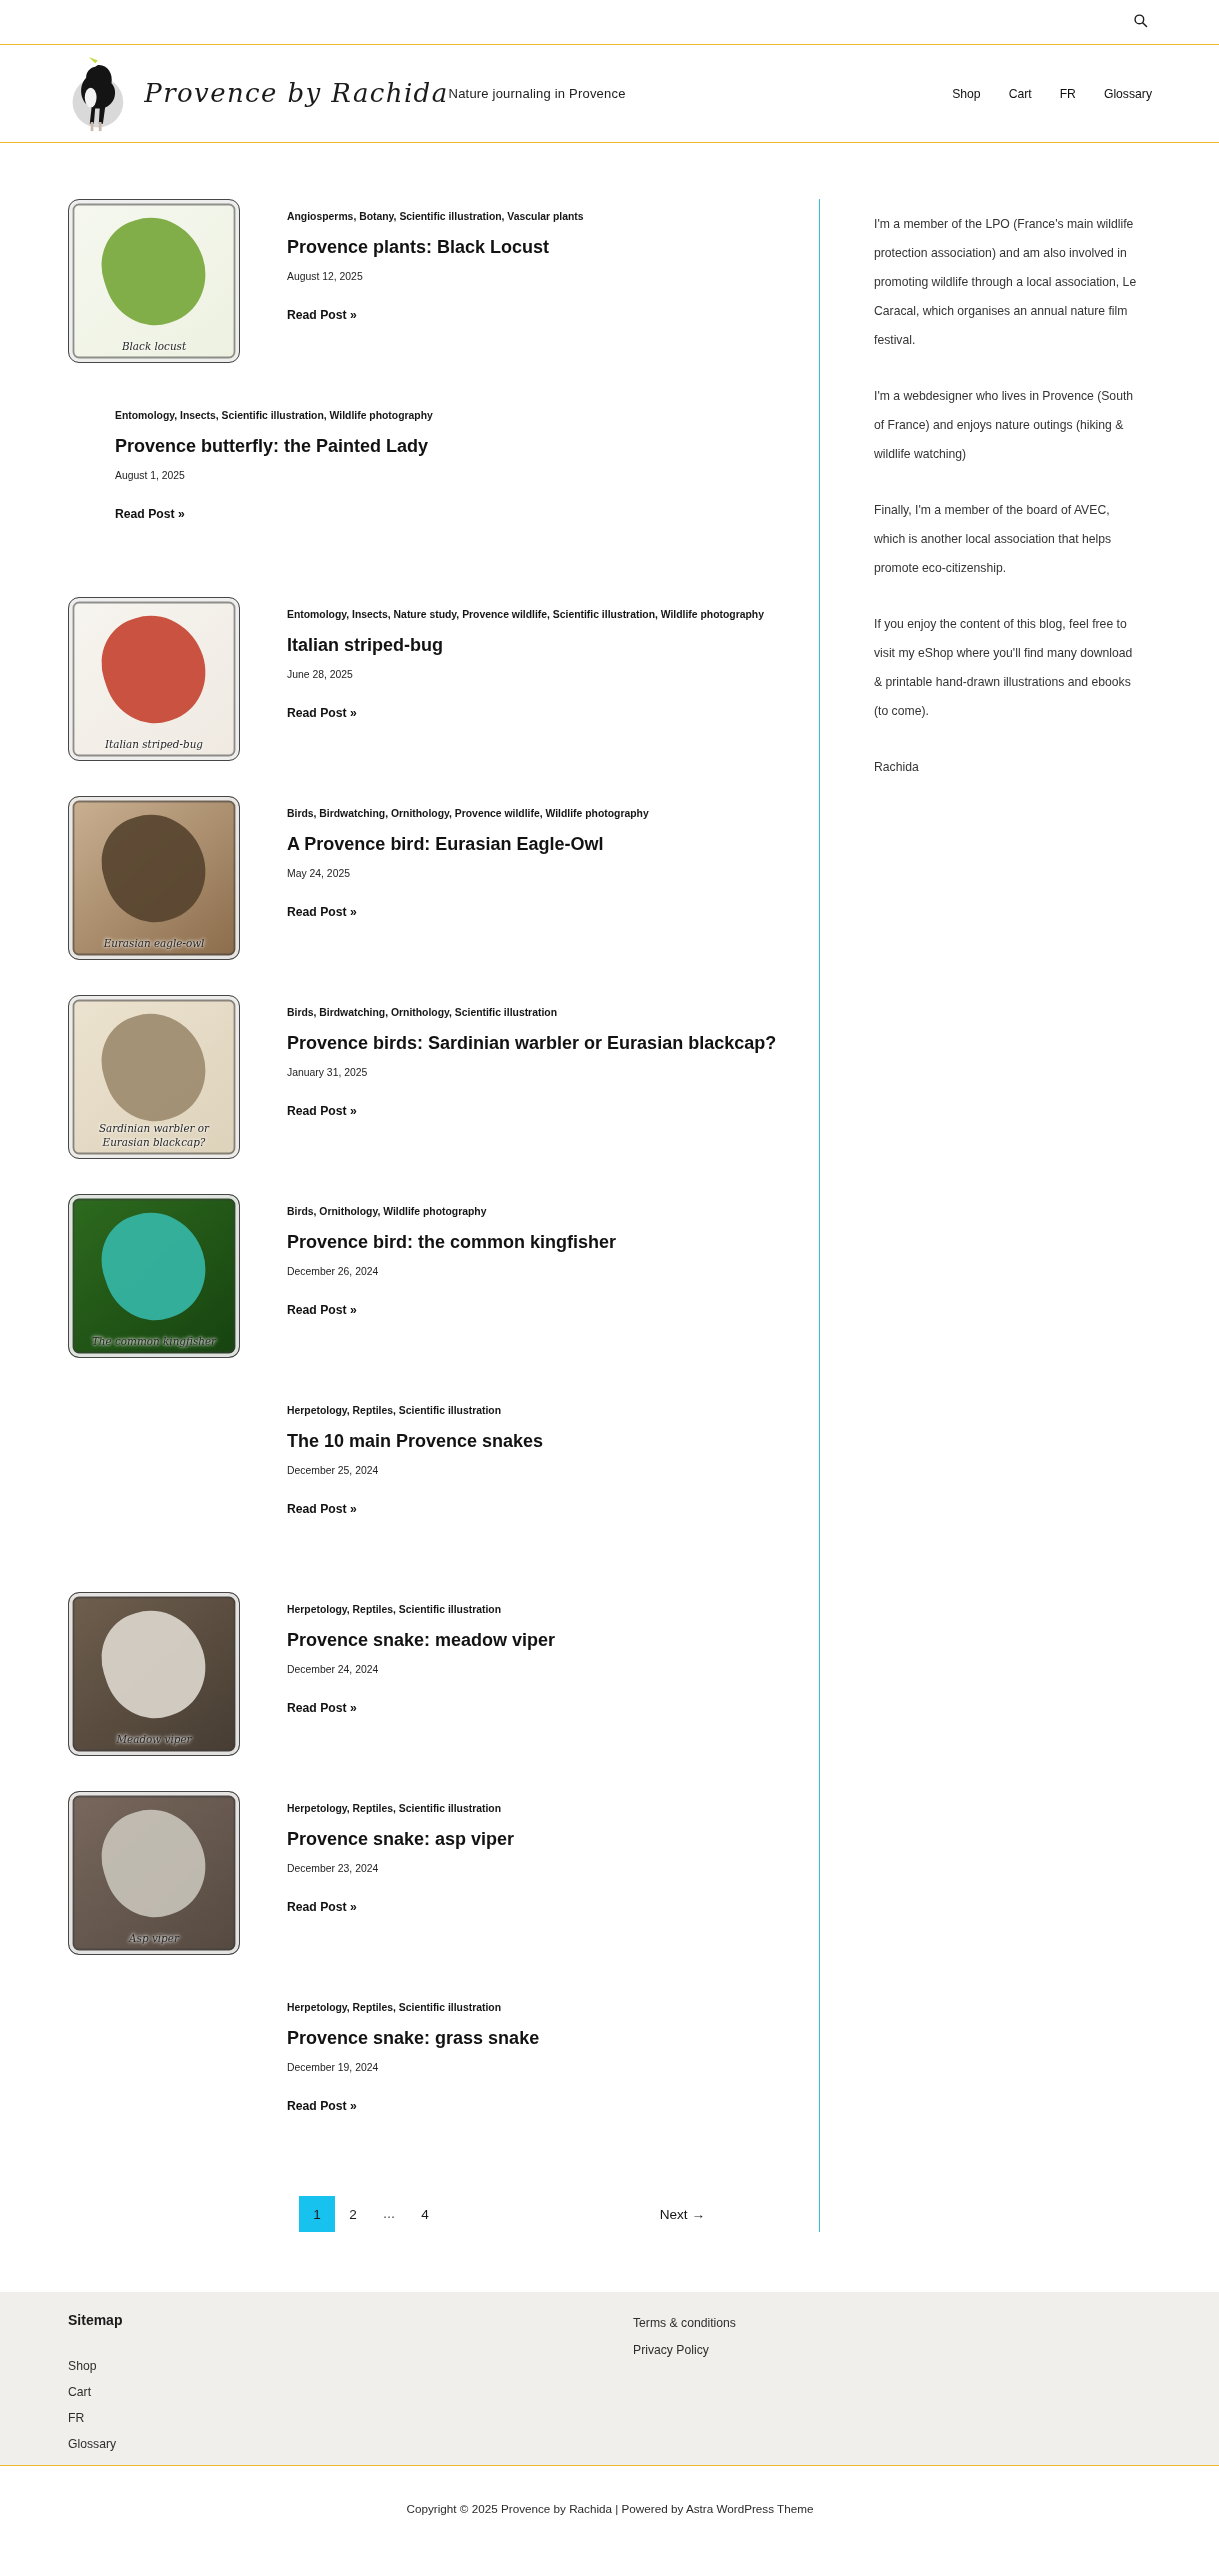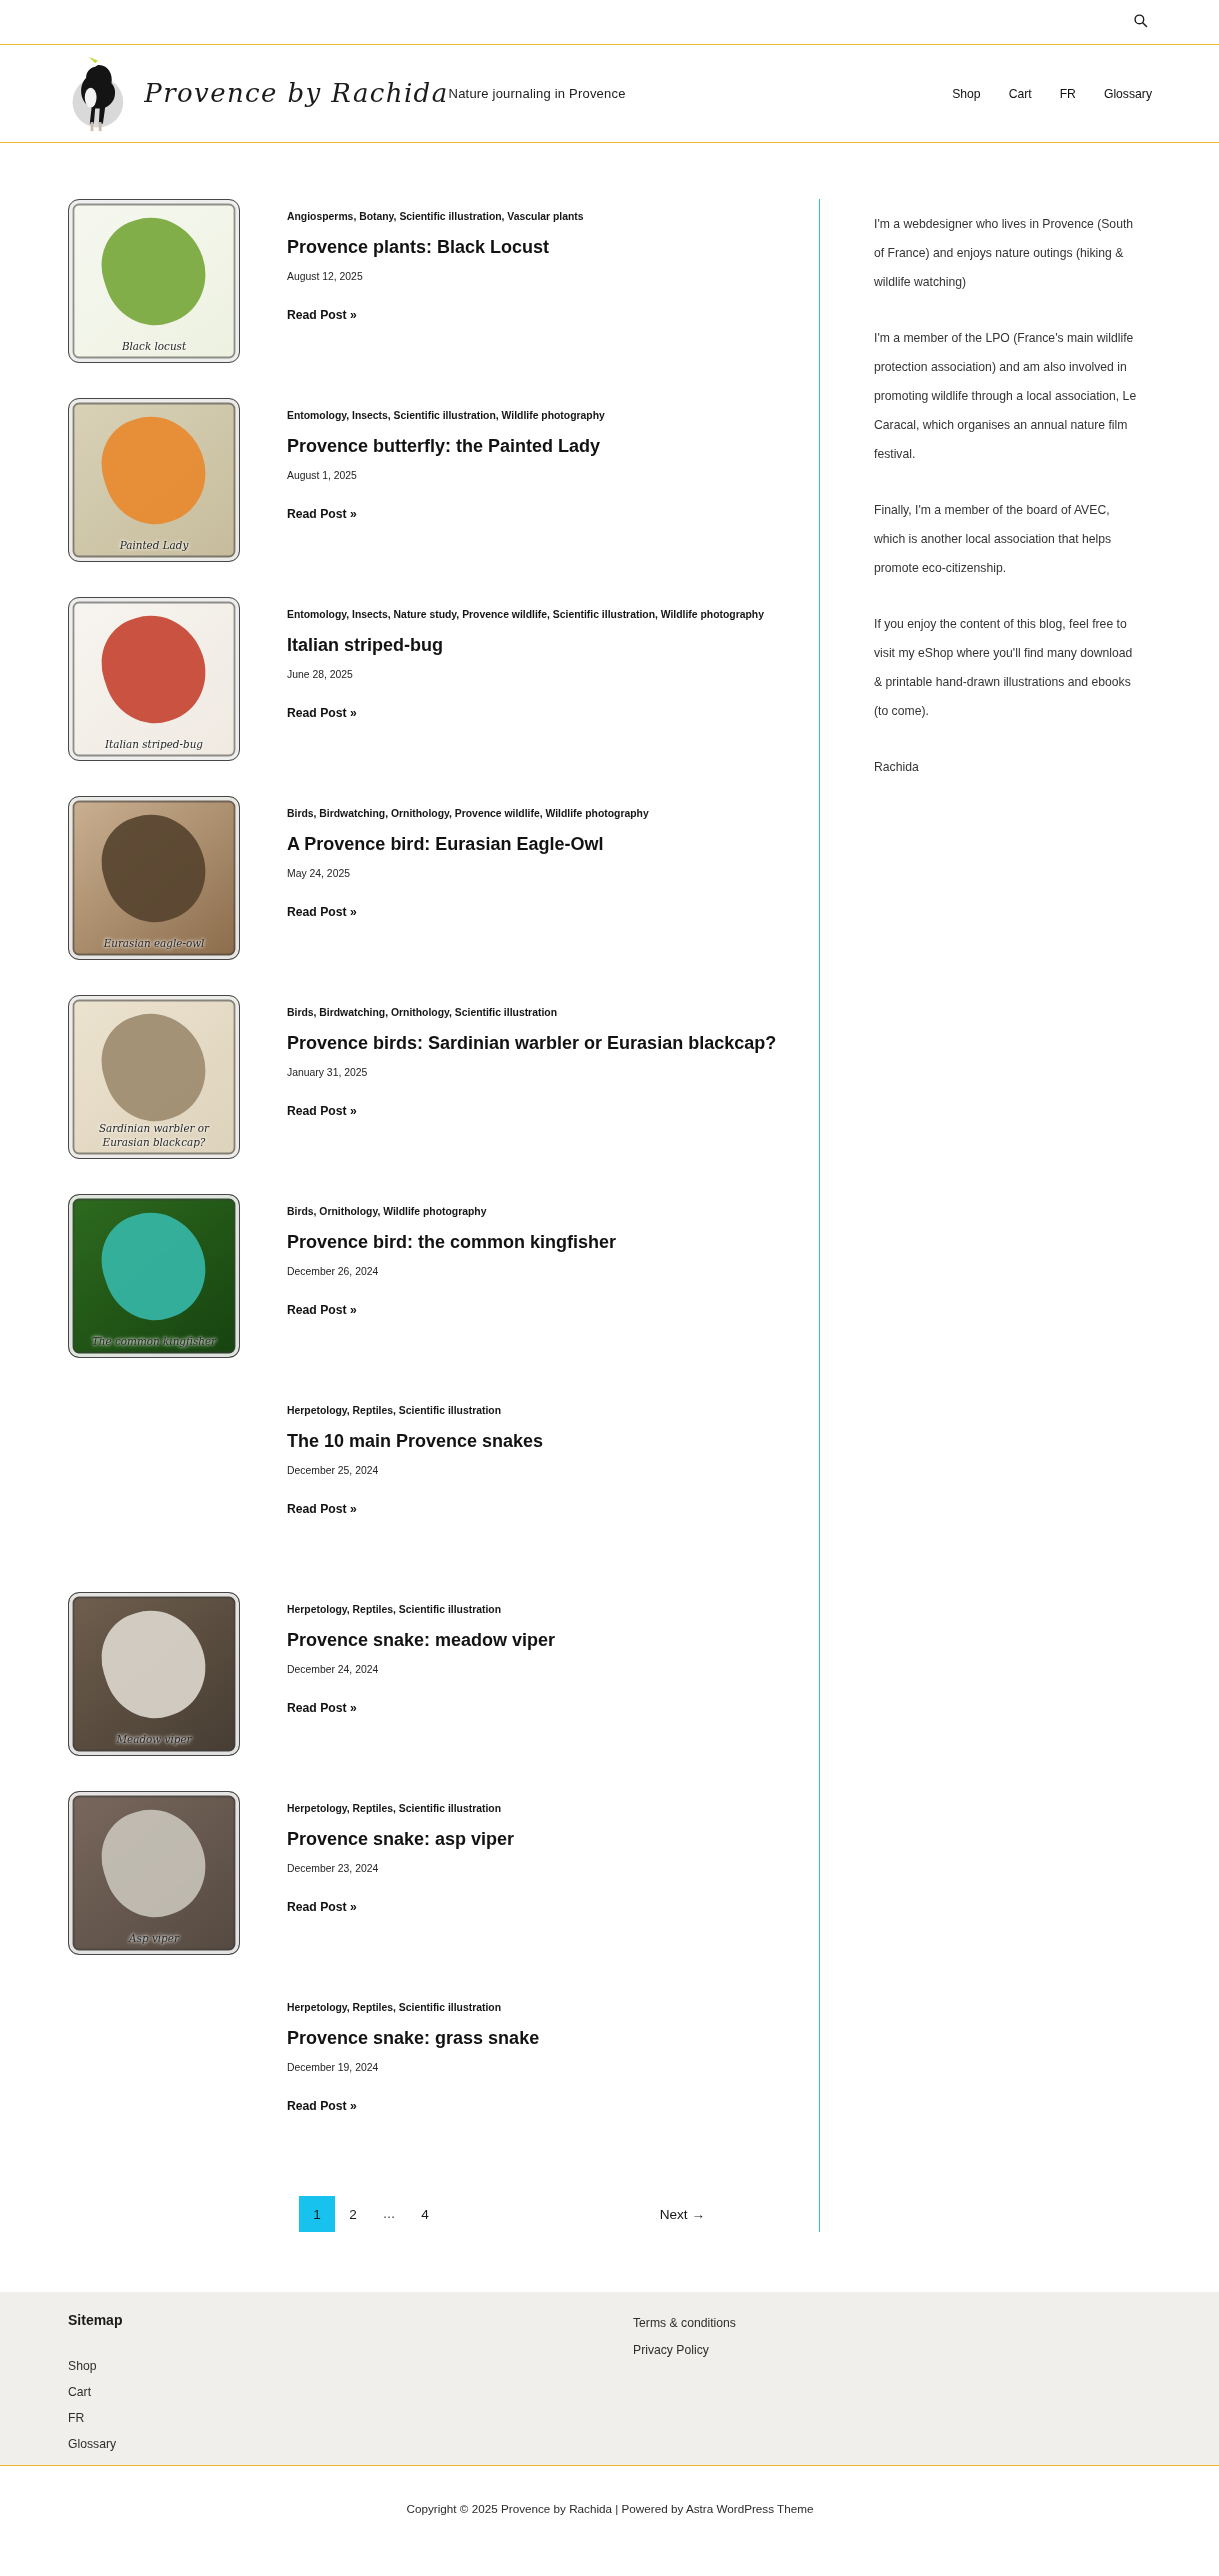--- a/index.html
+++ b/index.html
@@ -144,24 +144,20 @@
     </a>
     <div class="post-body">
       <div class="post-cats">Angiosperms, Botany, Scientific illustration, Vascular plants</div>
       <h2 class="post-title">Provence plants: Black Locust</h2>
       <div class="post-date">August 12, 2025</div>
       <a class="read-post">Read Post »</a>
     </div>
   </article>
 
   <article class="post-card">
-    <a class="thumb" style="background: linear-gradient(140deg, rgb(217, 210, 184) 0%, rgb(198, 188, 156) 100%);">
-      <span class="blob" style="background: rgb(232, 135, 43);"></span>
-      <span class="caption">Painted Lady</span>
-    </a>
     <div class="post-body">
       <div class="post-cats">Entomology, Insects, Scientific illustration, Wildlife photography</div>
       <h2 class="post-title">Provence butterfly: the Painted Lady</h2>
       <div class="post-date">August 1, 2025</div>
       <a class="read-post">Read Post »</a>
     </div>
   </article>
 
   <article class="post-card">
     <a class="thumb" style="background: linear-gradient(140deg, rgb(247, 245, 240) 0%, rgb(239, 233, 225) 100%);">
@@ -269,22 +265,22 @@
 <div class="pagination" id="pagination-row">
       <span class="page-item current">1</span>
       <span class="page-item">2</span>
       <span class="page-dots">…</span>
       <span class="page-item">4</span>
       <a class="next-link">Next →</a>
     </div>
   </div>
 
   <aside class="sidebar">
+    <p>I'm a member of the LPO (France's main wildlife protection association) and am also involved in promoting wildlife through a local association, Le Caracal, which organises an annual nature film festival.</p>
     <p>I'm a webdesigner who lives in Provence (South of France) and enjoys nature outings (hiking &amp; wildlife watching)</p>
-    <p>I'm a member of the LPO (France's main wildlife protection association) and am also involved in promoting wildlife through a local association, Le Caracal, which organises an annual nature film festival.</p>
     <p>Finally, I'm a member of the board of AVEC, which is another local association that helps promote eco-citizenship.</p>
     <p>If you enjoy the content of this blog, feel free to visit my eShop where you'll find many download &amp; printable hand-drawn illustrations and ebooks (to come).</p>
     <p>Rachida</p>
   </aside>
 </div>
 
 <footer class="footer-panel">
   <div class="footer-inner">
     <div class="footer-left">
       <div class="sitemap-title">Sitemap</div>

